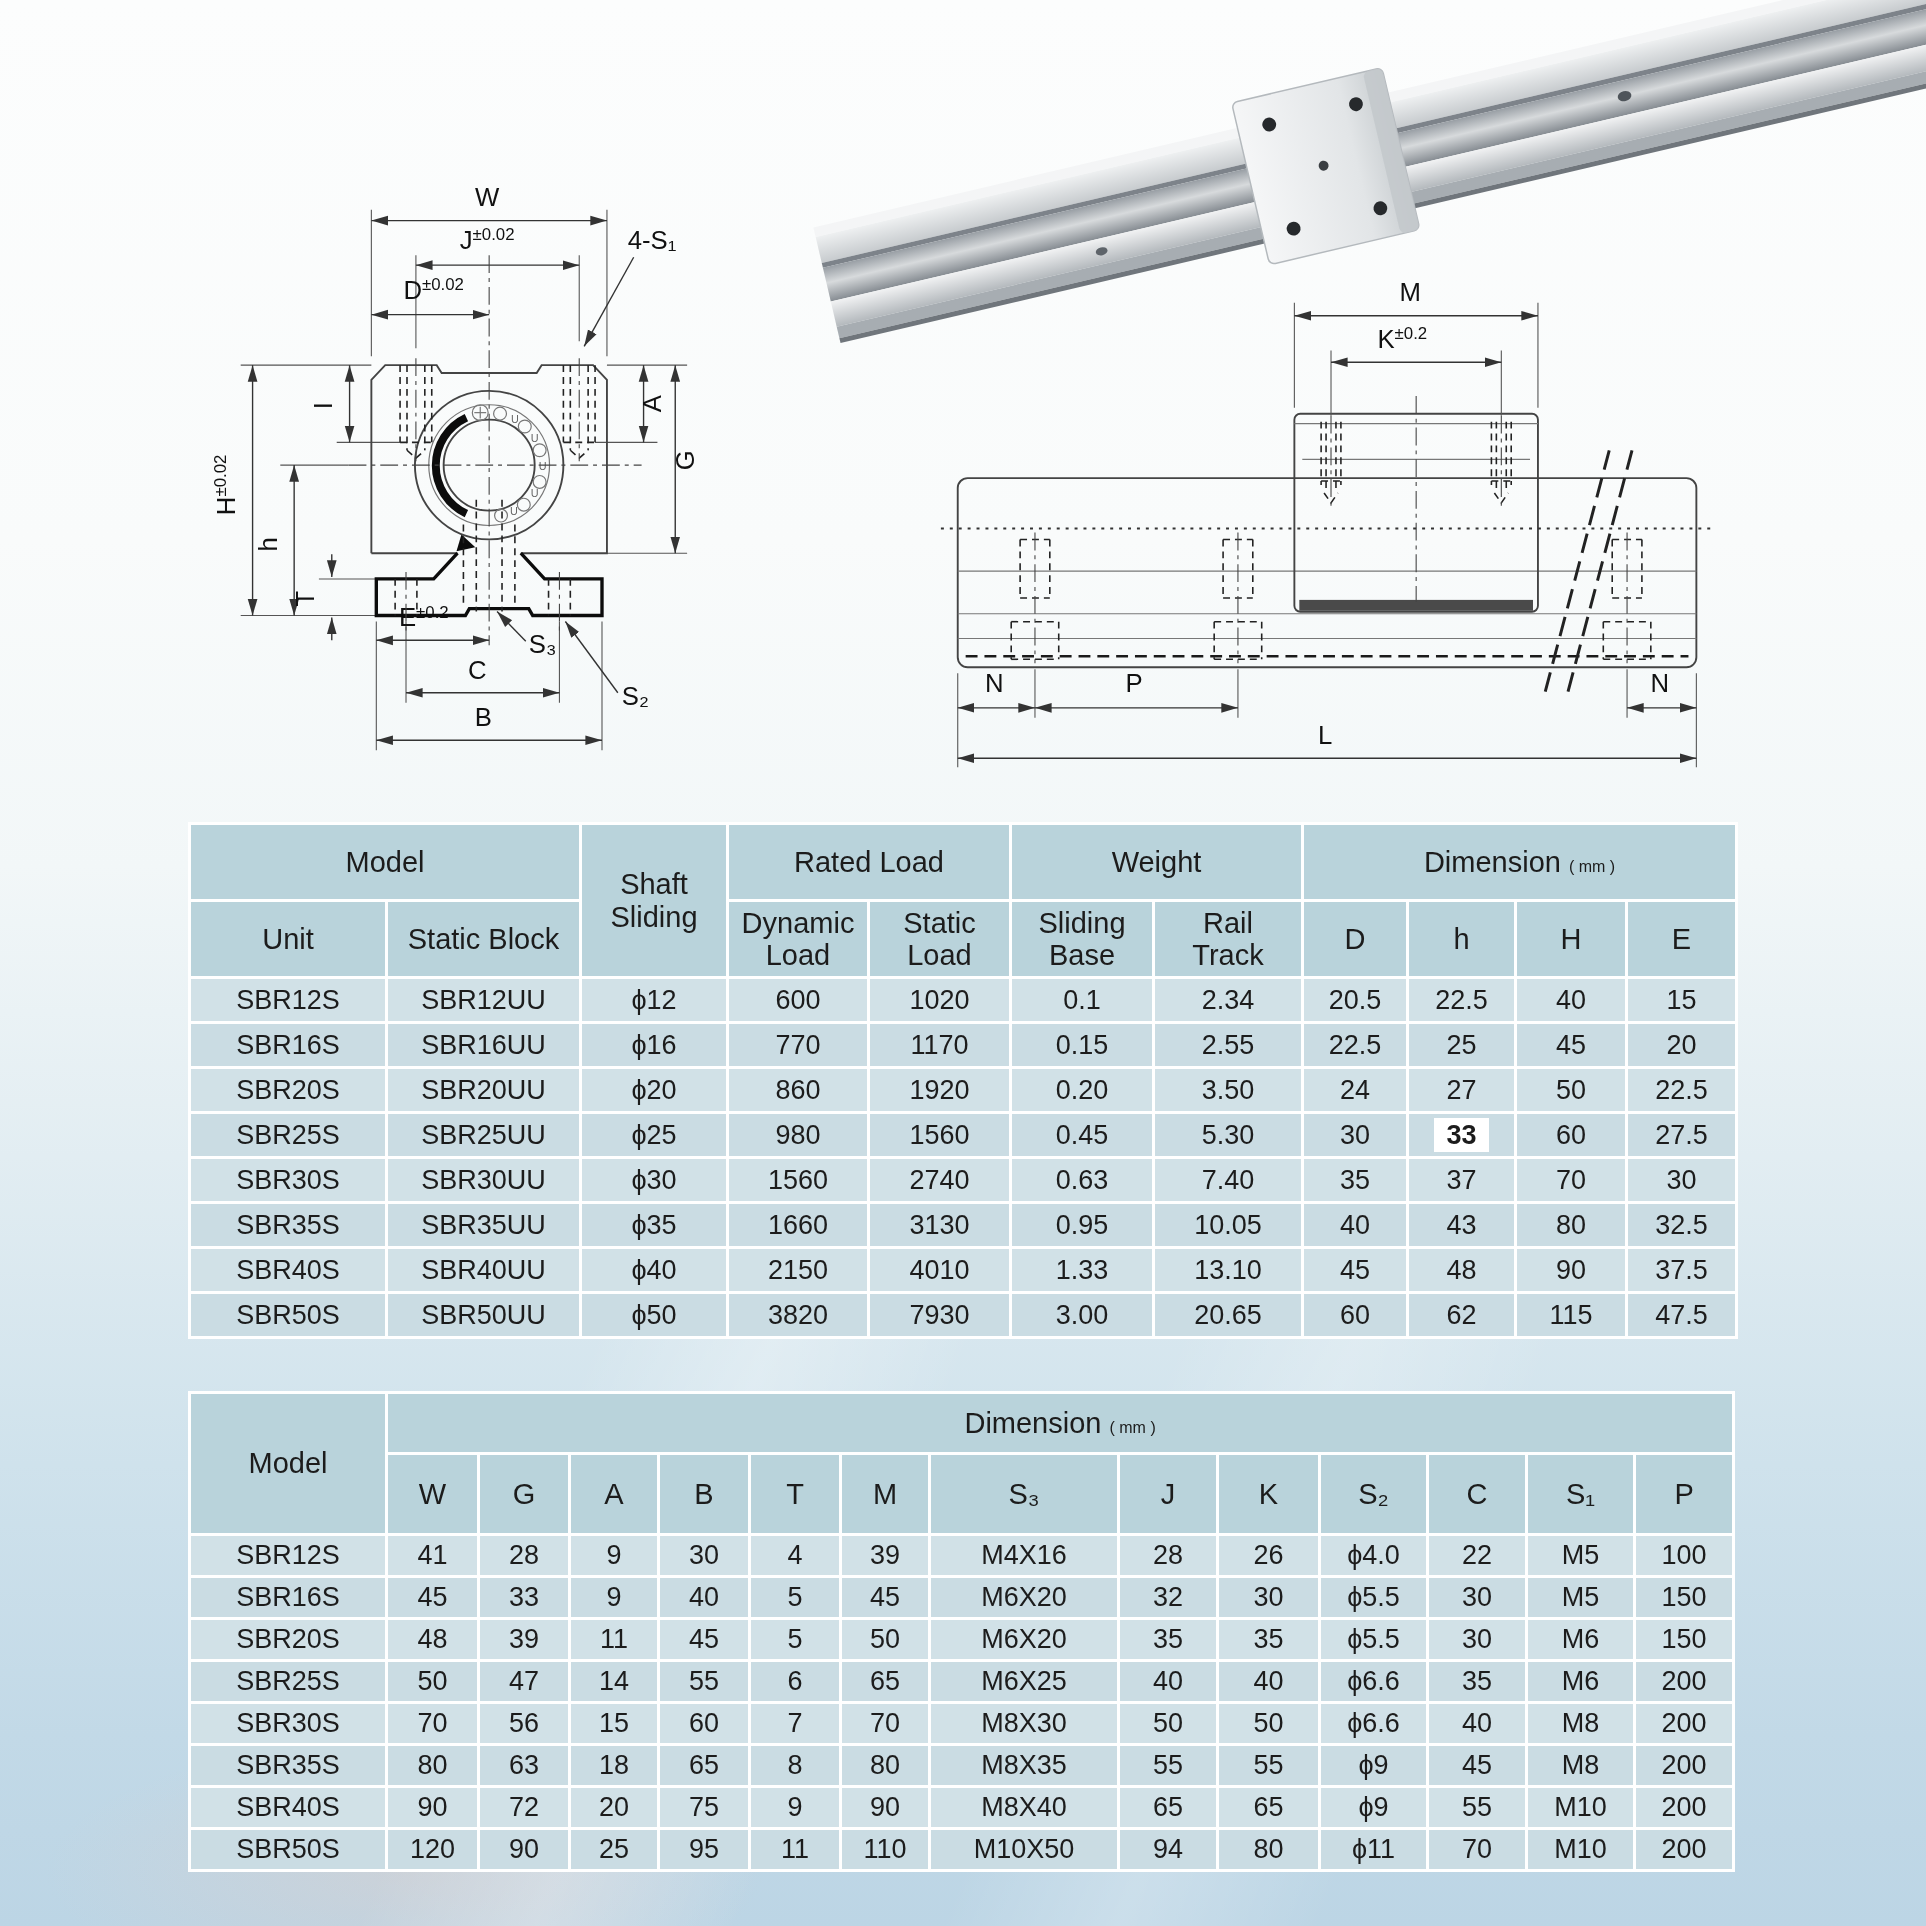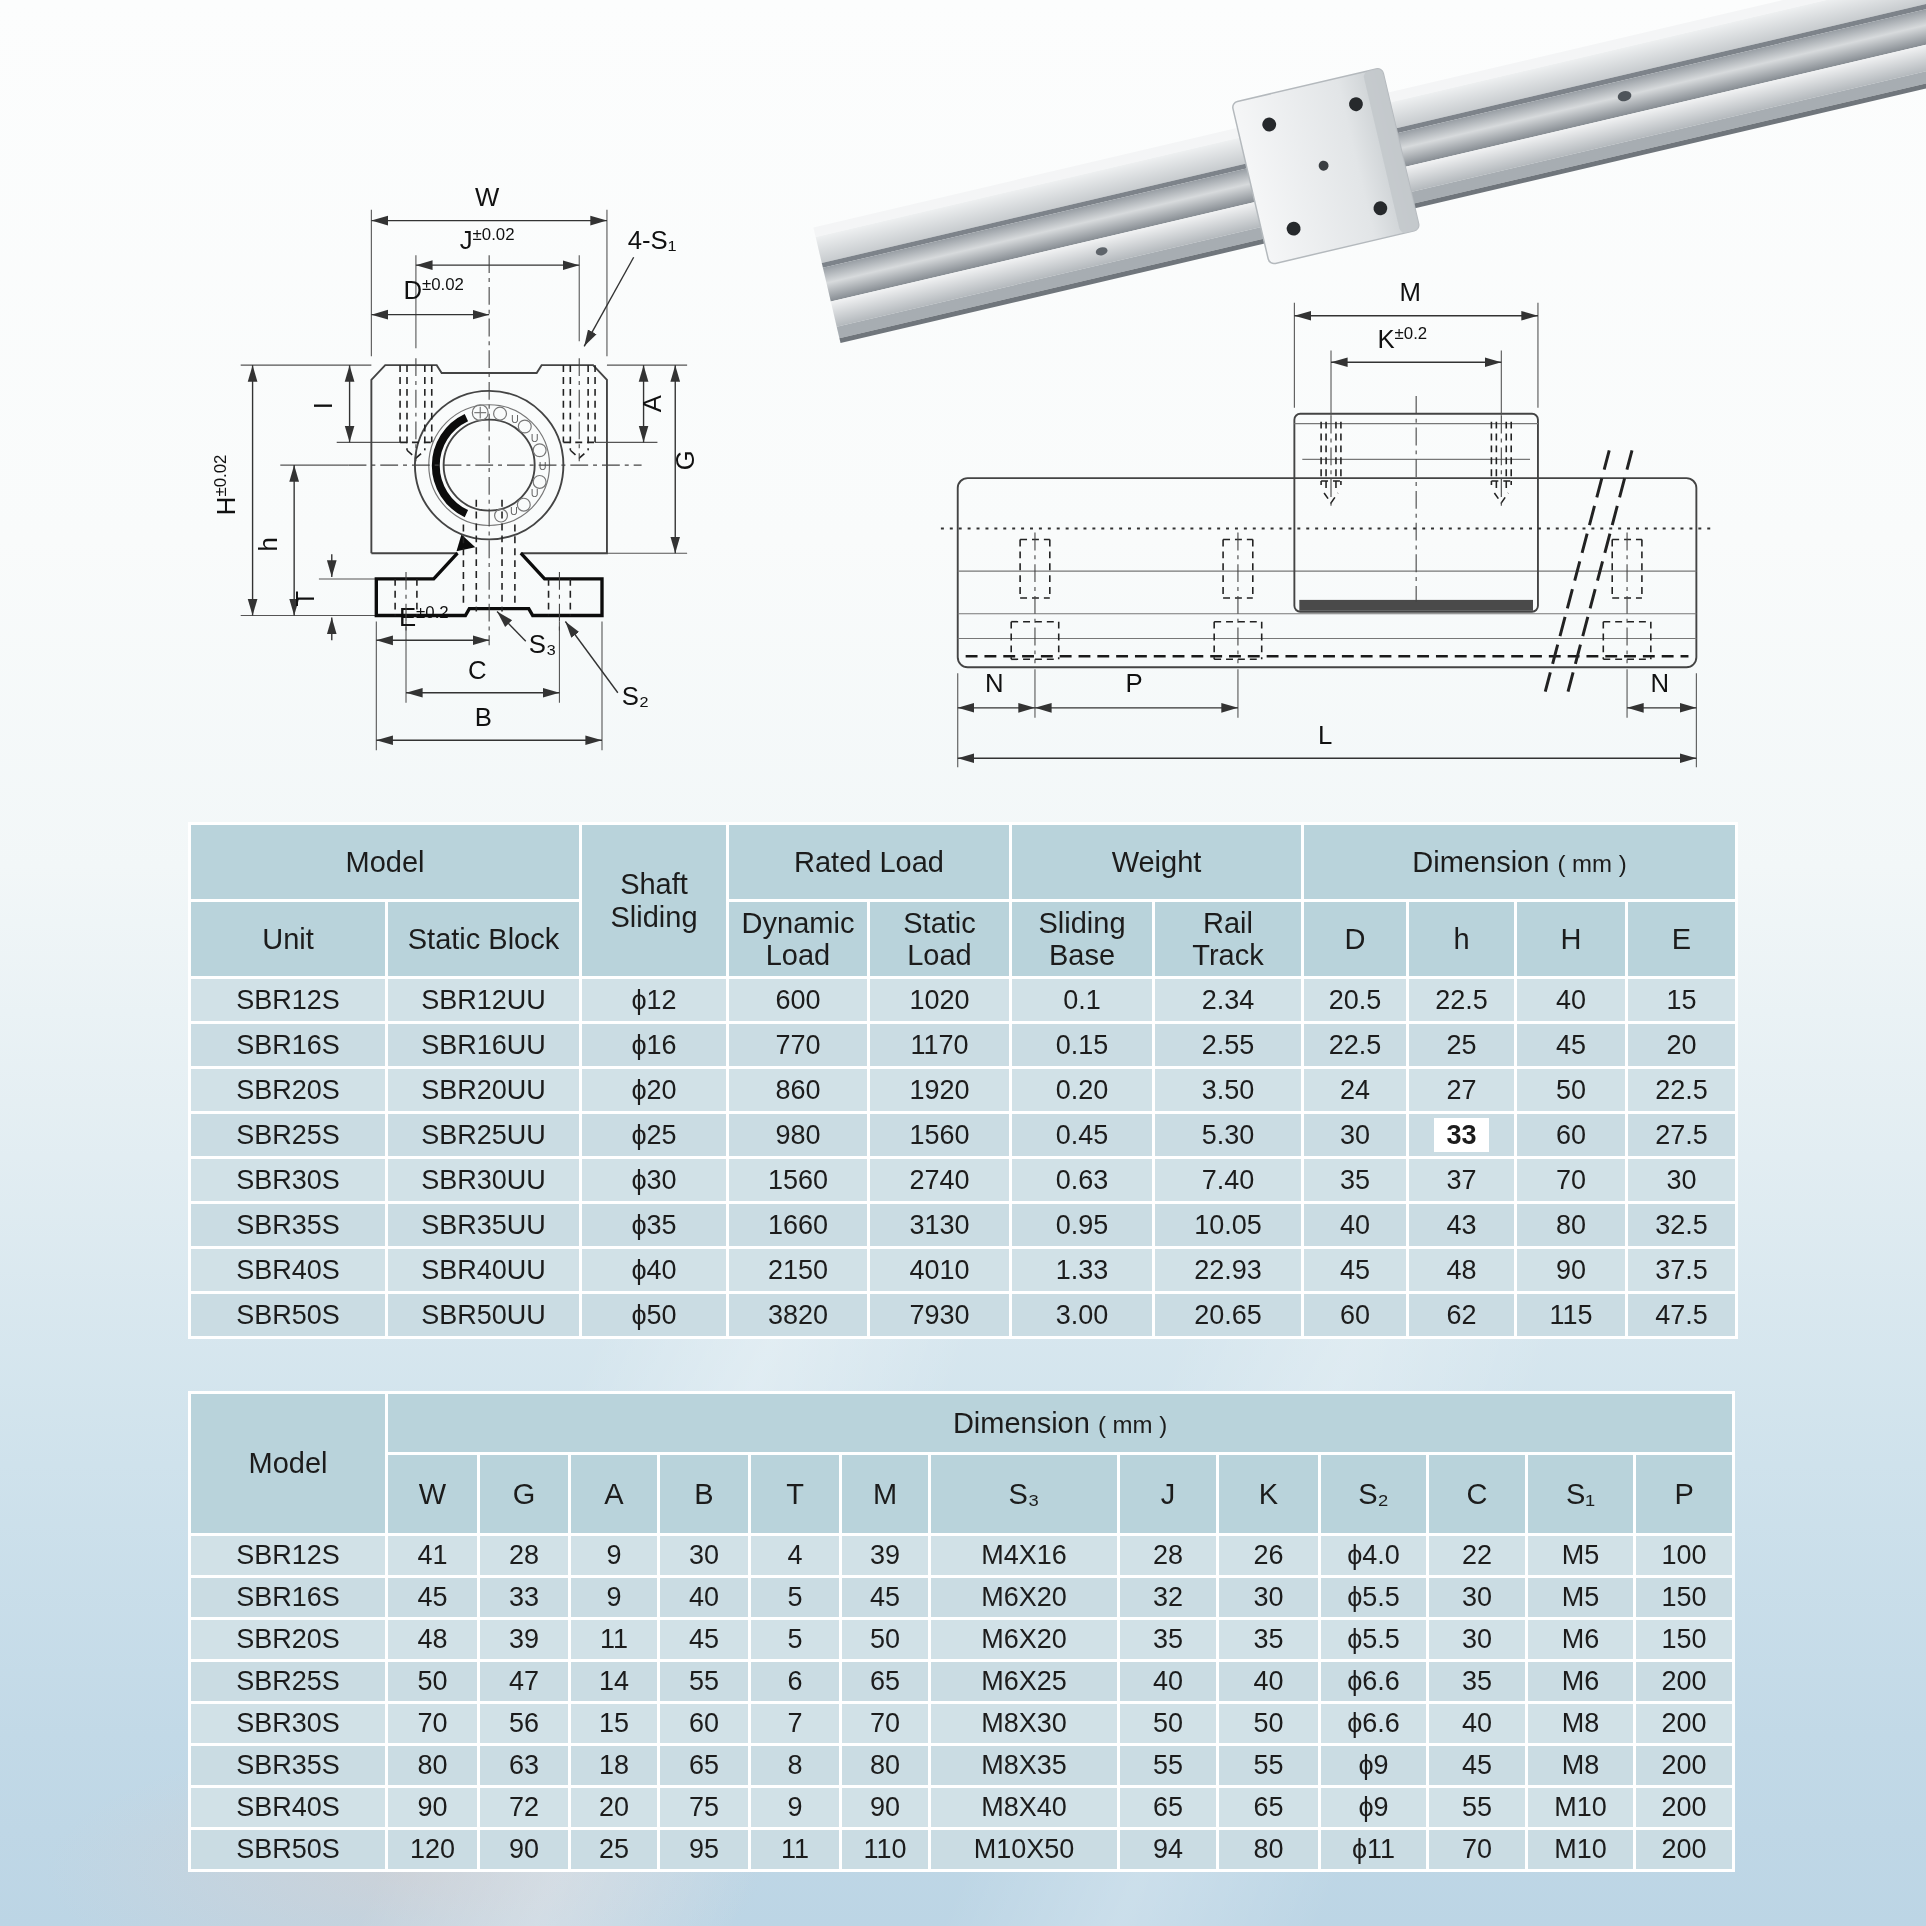--- a/index.html
+++ b/index.html
@@ -28,21 +28,21 @@
   .dashb{stroke:#1a1a1a;stroke-width:2.6;fill:none;stroke-dasharray:12 7;}
   .cl{stroke:#444;stroke-width:1.1;fill:none;stroke-dasharray:18 5 4 5;}
   .dot{stroke:#333;stroke-width:2;fill:none;stroke-dasharray:3 6;}
   .brk{stroke:#222;stroke-width:3;fill:none;stroke-dasharray:20 9;}
 
   table.spec{position:absolute;border-collapse:collapse;table-layout:fixed;color:#1c1c1c;text-align:center;}
   table.spec th,table.spec td{border:3px solid #ffffff;padding:0 10px;overflow:hidden;}
   table.spec th{background:#b9d3db;font-weight:400;font-size:29px;line-height:1.12;}
   table.spec td{background:#cadce3;font-size:27px;font-weight:400;}
   table.spec tbody tr:nth-child(odd) td{background:#d1e1e7;}
-  .unit{font-size:24px;}
+  .unit{font-size:16px;}
   td .patch{background:#ffffff;font-weight:700;display:inline-block;padding:1px 12px;line-height:1.2;}
   #table1{left:188px;top:822px;width:1544px;}
   #table1 tr.hrow{height:77px;}
   #table1 tbody tr{height:45px;}
   #table2{left:188px;top:1391px;width:1544px;}
   #table2 tr.hrow1{height:61px;}
   #table2 tr.hrow2{height:81px;}
   #table2 tbody tr{height:42px;}
 </style>
 </head>
@@ -465,21 +465,21 @@
         <td>80</td>
         <td>32.5</td>
       </tr>
       <tr>
         <td>SBR40S</td>
         <td>SBR40UU</td>
         <td>ϕ40</td>
         <td>2150</td>
         <td>4010</td>
         <td>1.33</td>
-        <td>22.93</td>
+        <td>13.10</td>
         <td>45</td>
         <td>48</td>
         <td>90</td>
         <td>37.5</td>
       </tr>
       <tr>
         <td>SBR50S</td>
         <td>SBR50UU</td>
         <td>ϕ50</td>
         <td>3820</td>

